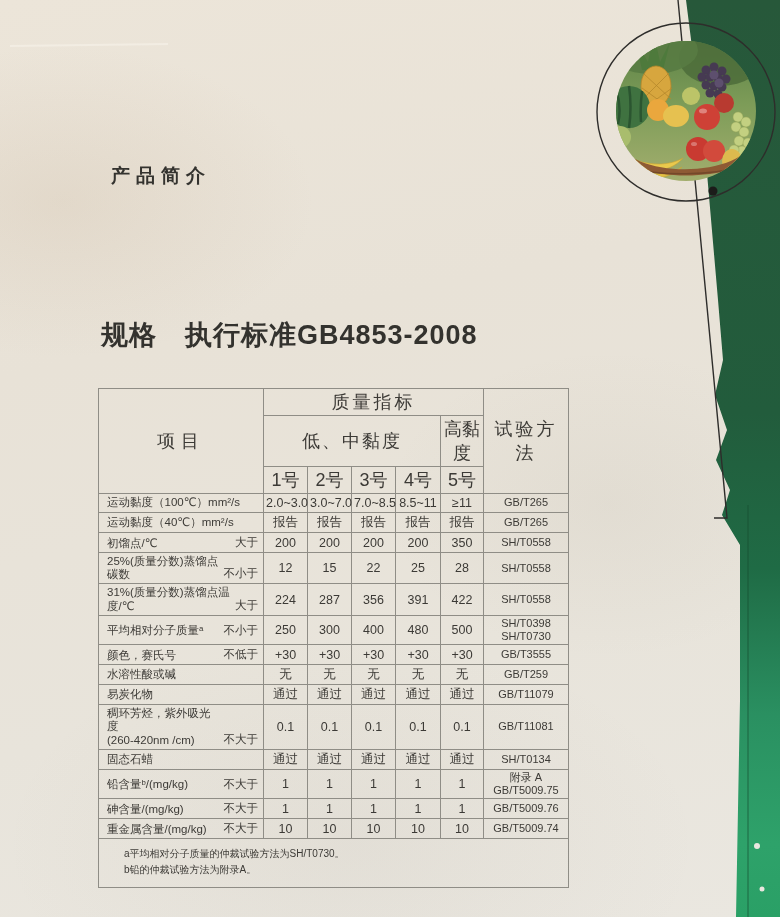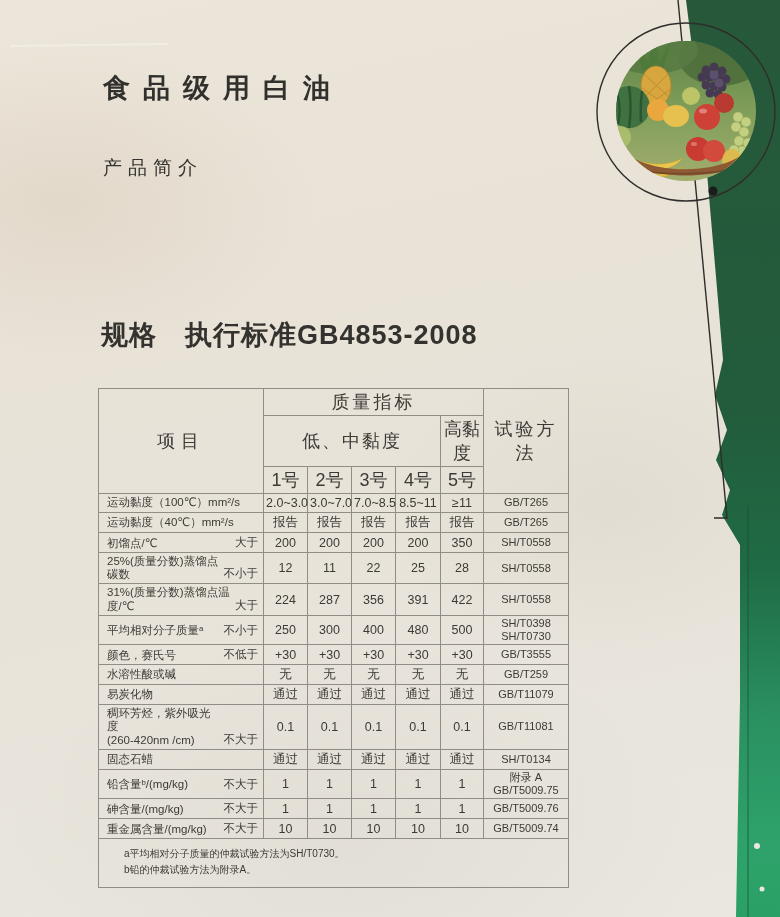--- a/index.html
+++ b/index.html
@@ -15,21 +15,21 @@
       radial-gradient(500px 300px at 45% 92%, rgba(120,110,95,0.06), transparent 70%),
       radial-gradient(320px 220px at 78% 55%, rgba(140,130,110,0.07), transparent 70%);
   }
   .green-band{
     position:absolute;inset:0;
     background:linear-gradient(180deg,#27583a 0%,#225c3c 45%,#1f6b45 62%,#2a9061 78%,#2ea26a 92%,#2aa066 100%);
     clip-path:polygon(686px 0px,780px 0px,780px 917px,736px 917px,740px 700px,740px 545px,722px 515px,730px 490px,716px 460px,727px 430px,715px 395px,723px 360px,718px 300px,705px 150px);
   }
   svg.decor{position:absolute;left:0;top:0;width:780px;height:917px;pointer-events:none;}
   .title{position:absolute;left:103px;top:70px;margin:0;font-size:27px;font-weight:600;letter-spacing:13px;color:#31302c;}
-  .intro-heading{position:absolute;left:99px;top:151px;margin:4px;font-size:19px;font-weight:400;letter-spacing:6px;color:#34332f;}
+  .intro-heading{position:absolute;left:99px;top:151px;margin:12px;font-size:19px;font-weight:700;letter-spacing:6px;color:#34332f;}
   .intro-text{position:absolute;left:109px;top:190px;margin:0;width:505px;font-size:14px;line-height:28.5px;letter-spacing:0.4px;white-space:pre-line;color:#3a3834;}
   .spec-heading{position:absolute;left:101px;top:317px;margin:0;font-size:27px;font-weight:600;letter-spacing:1px;color:#33322e;}
   table.spec-table{
     position:absolute;left:98px;top:388px;width:470px;
     border-collapse:collapse;table-layout:fixed;color:#3c3a36;
   }
   .spec-table th,.spec-table td{
     border:1px solid #8f8d86;padding:1px 2px;font-weight:normal;
     text-align:center;vertical-align:middle;
   }
@@ -125,21 +125,20 @@
       <path d="M616,138 C626,180 746,180 756,136 L756,150 C748,184 624,184 616,150 Z" fill="#8e5a34"></path>
       <path d="M628,168 C660,176 712,176 744,166" stroke="#74482a" stroke-width="1.5" fill="none"></path>
     </g>
 
     <line x1="748" y1="505" x2="748" y2="917" stroke="#154a2e" stroke-width="1.2" opacity="0.55"></line>
     <line x1="10" y1="46" x2="168" y2="44" stroke="#f6f1e8" stroke-width="2" opacity="0.7"></line>
     <circle cx="757" cy="846" r="3" fill="#eae7e0"></circle>
     <circle cx="762" cy="889" r="2.5" fill="#eae7e0"></circle>
   </svg>
 
-  <h1 class="title">食品级用白油</h1>
   <h2 class="intro-heading">产品简介</h2>
   <h2 class="spec-heading">规格　执行标准GB4853-2008</h2>
 
   <table class="spec-table">
     <colgroup>
       <col style="width:165px">
         <col style="width:44px">
         <col style="width:44px">
       <col style="width:44px">
         <col style="width:45px">
@@ -206,21 +205,21 @@
           <td class="method">SH/T0558</td>
         </tr>
         <tr>
           <td class="label-cell">
             <div class="lblwrap">
               <span class="lbl">25%(质量分数)蒸馏点碳数</span>
               <span class="cond">不小于</span>
             </div>
           </td>
           <td class="val">12</td>
-          <td class="val">11</td>
+          <td class="val">15</td>
           <td class="val">22</td>
           <td class="val">25</td>
           <td class="val">28</td>
           <td class="method">SH/T0558</td>
         </tr>
         <tr>
           <td class="label-cell">
             <div class="lblwrap">
               <span class="lbl">31%(质量分数)蒸馏点温度/℃</span>
               <span class="cond">大于</span>

